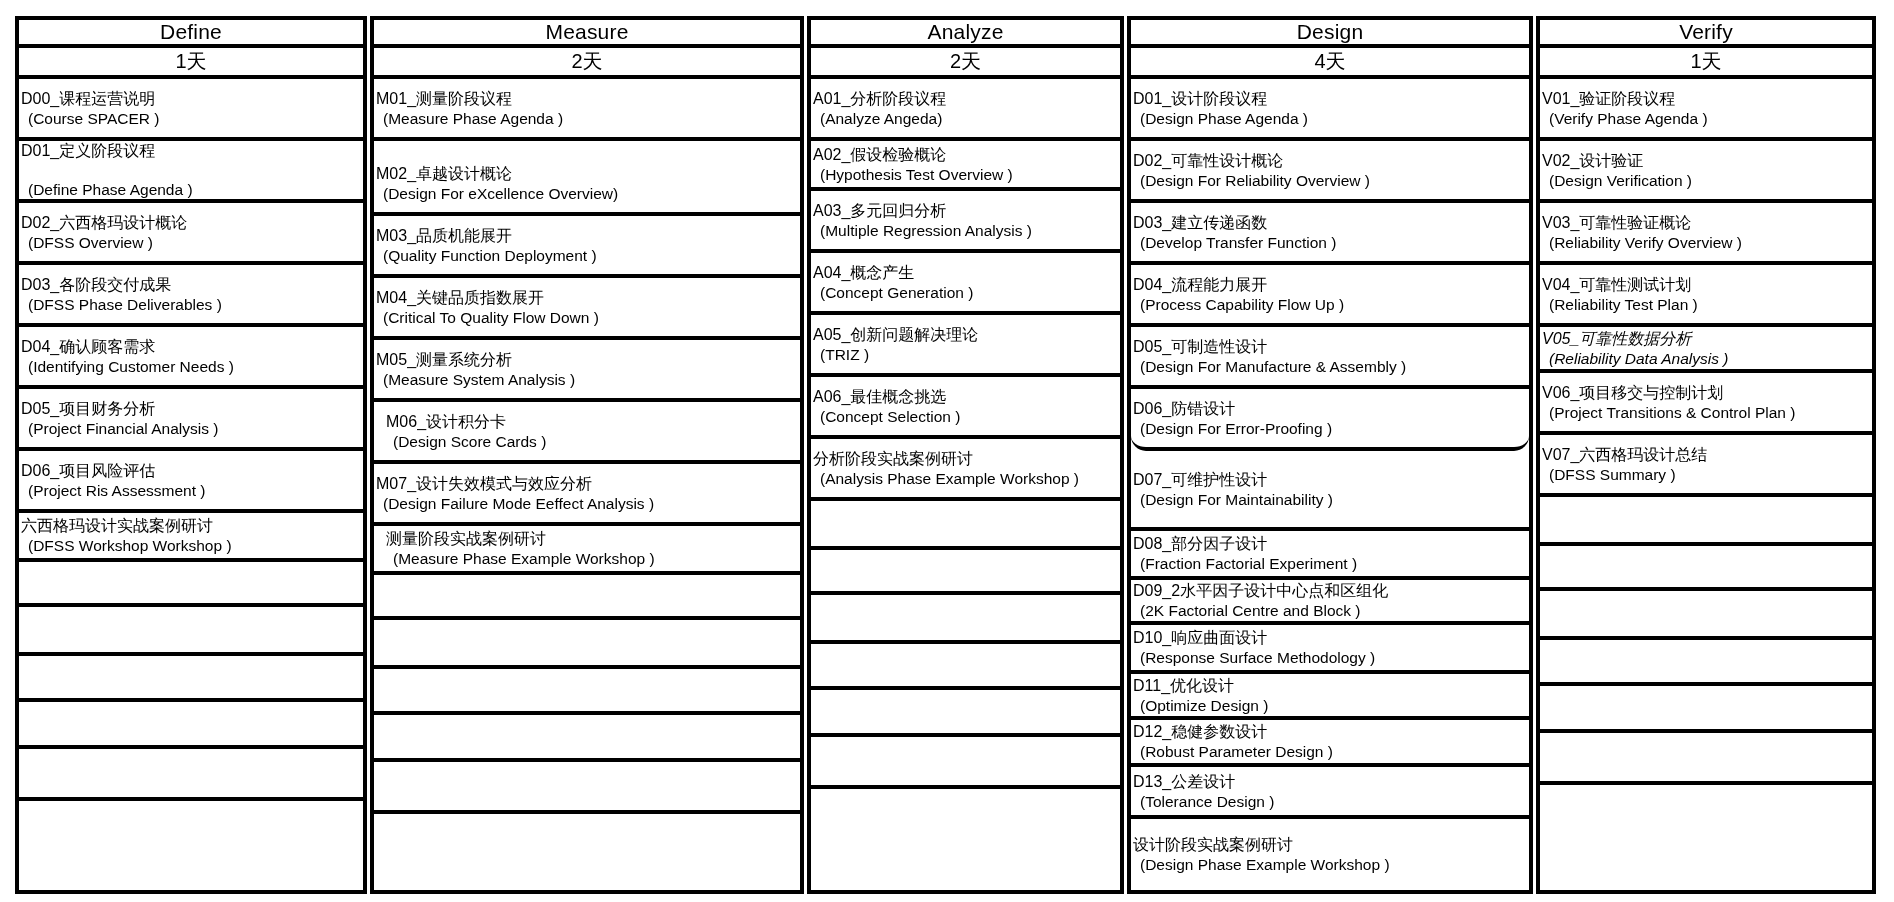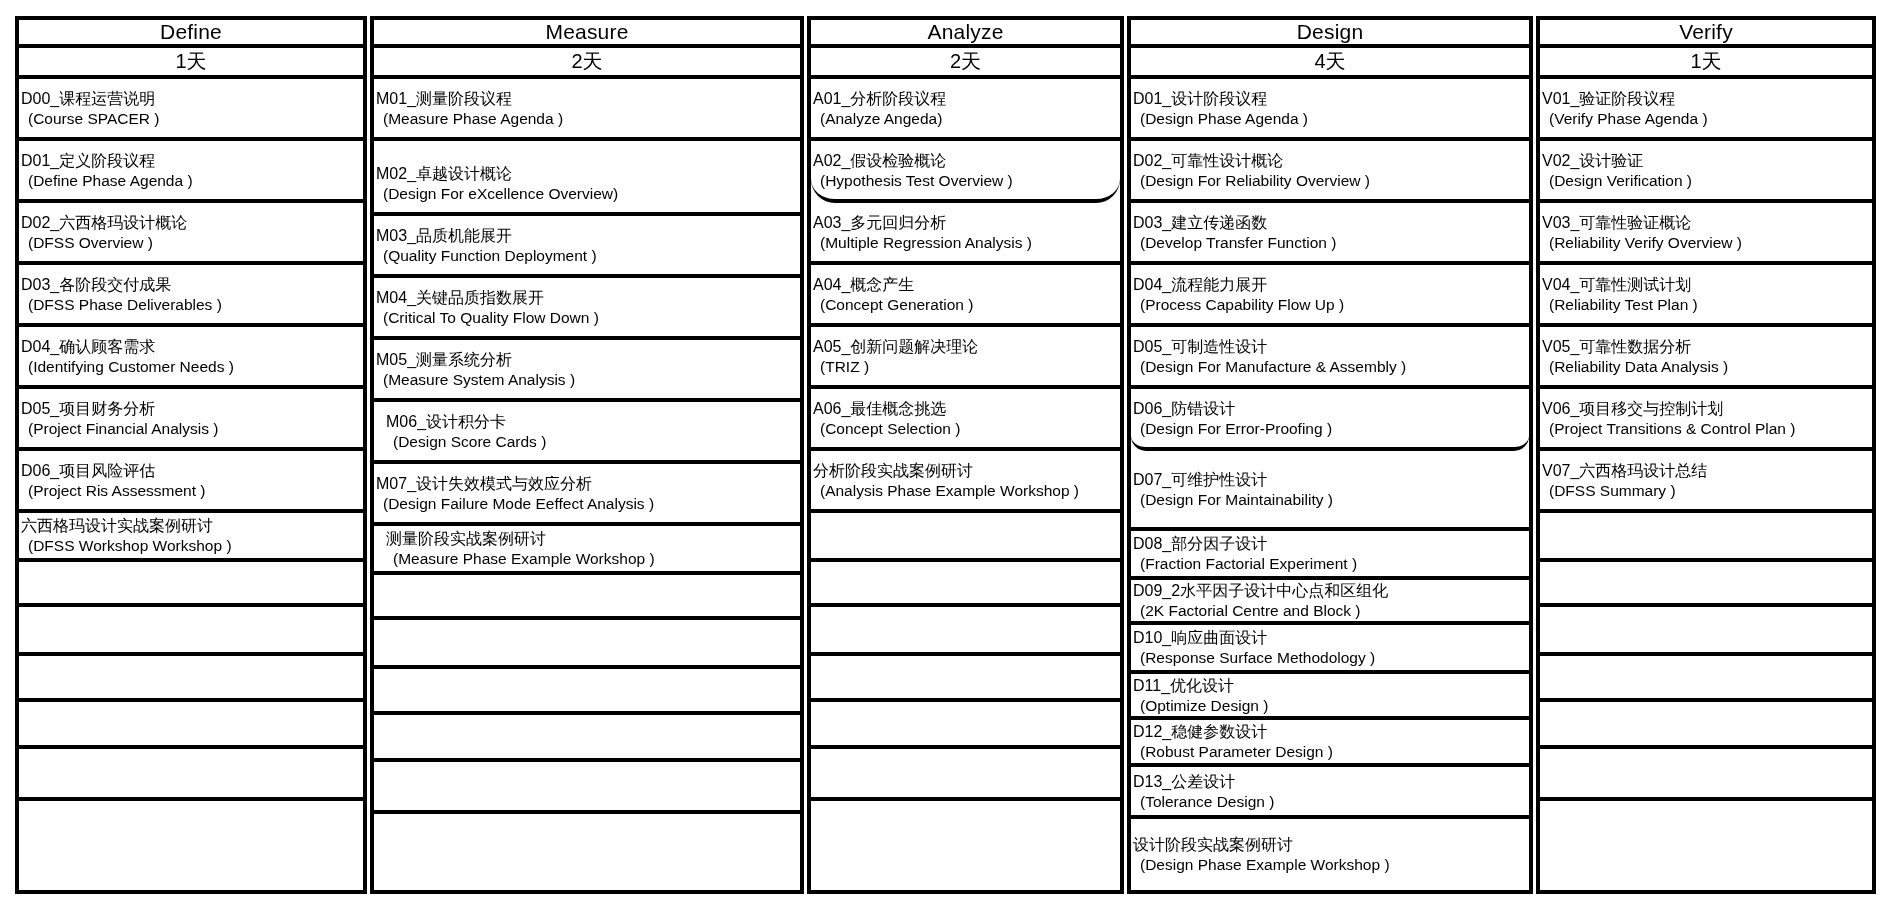--- a/index.html
+++ b/index.html
@@ -67,21 +67,21 @@
 <body>
 
 <div class="schedule" id="schedule">
     <div class="col" style="width: 352px;">
       <div class="cell head">Define</div>
       <div class="cell days">1天</div>
       <div class="cell item" style="height: 62px;">
         <div class="zh">D00_课程运营说明</div>
         <div class="en">(Course SPACER )</div>
       </div>
-      <div class="cell item" style="height: 62px;">
+      <div class="cell item" style="height: 62px; justify-content: space-between;">
         <div class="zh">D01_定义阶段议程</div>
         <div class="en">(Define Phase Agenda )</div>
       </div>
       <div class="cell item" style="height: 62px;">
         <div class="zh">D02_六西格玛设计概论</div>
         <div class="en">(DFSS Overview )</div>
       </div>
       <div class="cell item" style="height: 62px;">
         <div class="zh">D03_各阶段交付成果</div>
         <div class="en">(DFSS Phase Deliverables )</div>
@@ -151,21 +151,21 @@
       <div class="cell item" style="height: 52px;"></div>
       <div class="cell item" style="height: 71px;"></div>
     </div>
     <div class="col" style="width: 317px;">
       <div class="cell head">Analyze</div>
       <div class="cell days">2天</div>
       <div class="cell item" style="height: 62px;">
         <div class="zh">A01_分析阶段议程</div>
         <div class="en">(Analyze Angeda)</div>
       </div>
-      <div class="cell item" style="height: 62px; border-radius: 24px;">
+      <div class="cell item" style="height: 50px;">
         <div class="zh">A02_假设检验概论</div>
         <div class="en">(Hypothesis Test Overview )</div>
       </div>
       <div class="cell item" style="height: 62px;">
         <div class="zh">A03_多元回归分析</div>
         <div class="en">(Multiple Regression Analysis )</div>
       </div>
       <div class="cell item" style="height: 62px;">
         <div class="zh">A04_概念产生</div>
         <div class="en">(Concept Generation )</div>
@@ -262,21 +262,21 @@
         <div class="en">(Design Verification )</div>
       </div>
       <div class="cell item" style="height: 62px;">
         <div class="zh">V03_可靠性验证概论</div>
         <div class="en">(Reliability Verify Overview )</div>
       </div>
       <div class="cell item" style="height: 62px;">
         <div class="zh">V04_可靠性测试计划</div>
         <div class="en">(Reliability Test Plan )</div>
       </div>
-      <div class="cell item" style="height: 62px;">
+      <div class="cell item" style="height: 46px; font-style: italic;">
         <div class="zh">V05_可靠性数据分析</div>
         <div class="en">(Reliability Data Analysis )</div>
       </div>
       <div class="cell item" style="height: 62px;">
         <div class="zh">V06_项目移交与控制计划</div>
         <div class="en">(Project Transitions &amp; Control Plan )</div>
       </div>
       <div class="cell item" style="height: 62px;">
         <div class="zh">V07_六西格玛设计总结</div>
         <div class="en">(DFSS Summary )</div>

